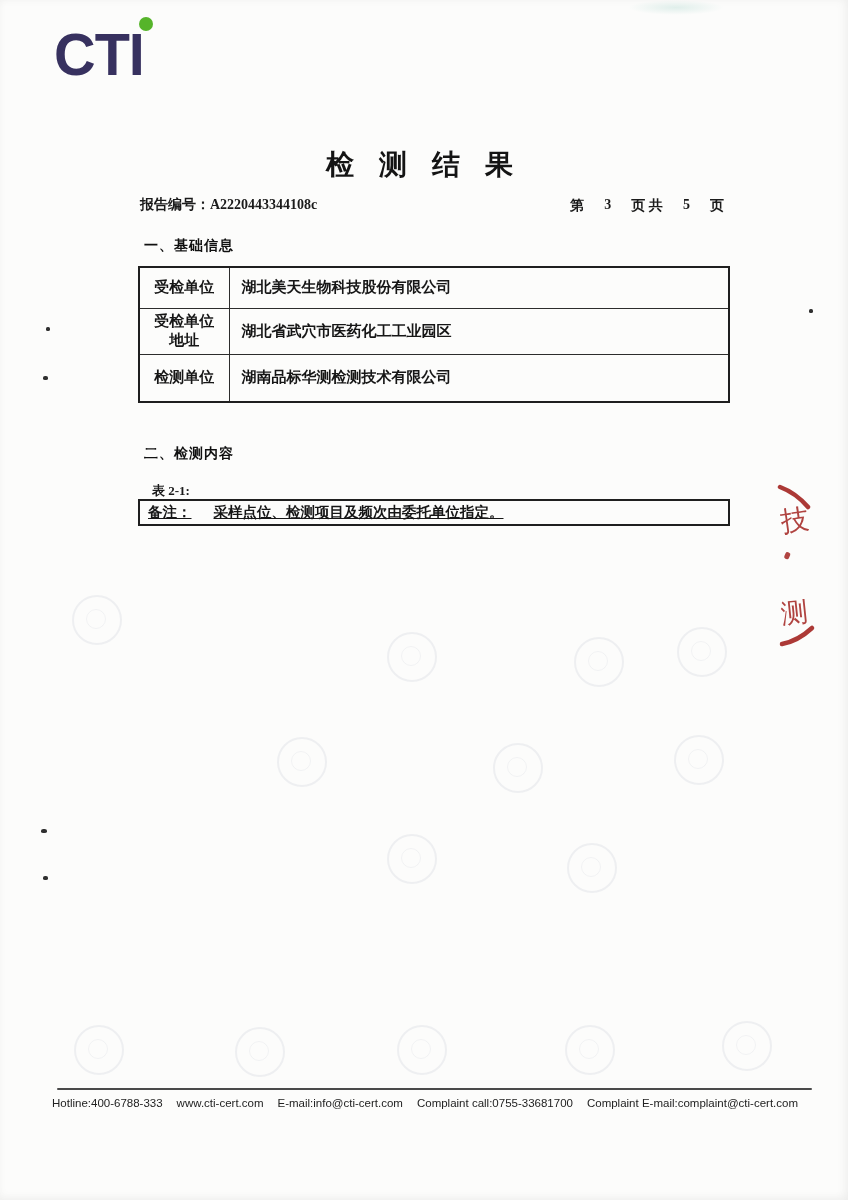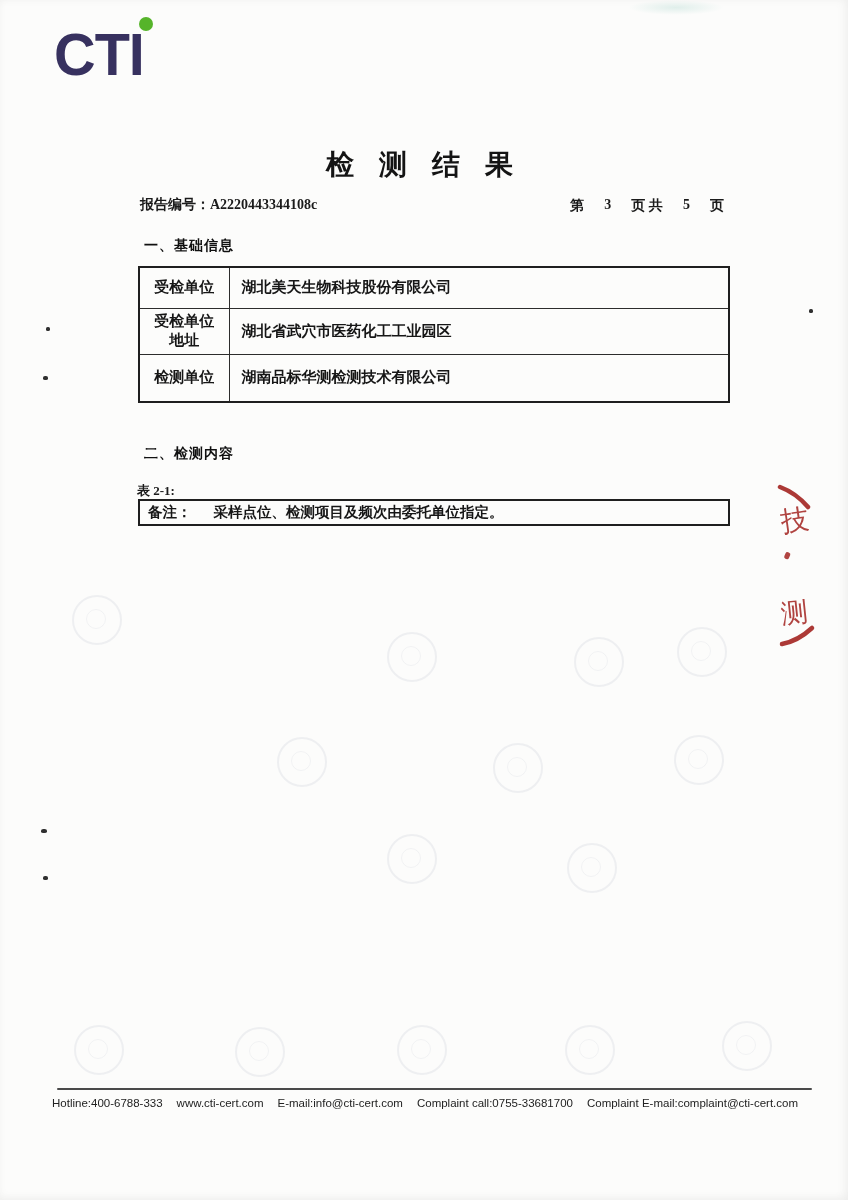--- a/index.html
+++ b/index.html
@@ -34,33 +34,33 @@
     display:flex; justify-content:space-between; font-size:14px; font-weight:700;
   }
 
   
   .sec-heading {
     position:absolute; left:144px; font-family:"Liberation Sans", sans-serif;
     font-size:14px; font-weight:700; color:#101010; letter-spacing:1px;
   }
   #sec1-heading { top:237px; }
   #sec2-heading { top:445px; }
-  .table-caption { position:absolute; left:137px; top:482px; font-size:13px; font-weight:700; }
+  .table-caption { position:absolute; left:152px; top:482px; font-size:13px; font-weight:700; }
 
   table { border-collapse:collapse; table-layout:fixed; position:absolute; background:transparent; }
   td { border:1.4px solid #2c2c2c; font-size:15px; font-weight:700; color:#161616; padding:2px 6px; overflow:hidden; }
   #basic-table { left:138px; top:266px; width:590px; border:2px solid #1f1f1f; }
   #basic-table td.lbl { text-align:center; padding:2px 2px;margin-top:20px; }
   #basic-table td.val { text-align:left; padding-left:12px; }
   .two-line { line-height:1.25; }
 
   #content-table { left:138px; top:499px; width:590px; border:2px solid #1f1f1f; }
   #content-table td { text-align:center; }
   #content-table tr.hdr td { border-bottom-width:2px; }
-  #content-table td.note-cell { text-align:left; padding-left:8px; font-size:14.5px; }
+  #content-table td.note-cell { text-align:left; padding-left:8px; font-size:14.5px;text-decoration:underline; }
   .note-text { margin-left:22px; }
 
   
   .stamp { position:absolute; left:758px; top:476px; width:70px; height:185px; pointer-events:none; }
 
   
   .footer-line { position:absolute; left:57px; top:1088px; width:755px; height:2px; background:#4a4a4a; border-radius:1px; }
   .footer-row {
     position:absolute; left:52px; top:1097px; width:746px;
     display:flex; justify-content:space-between;

